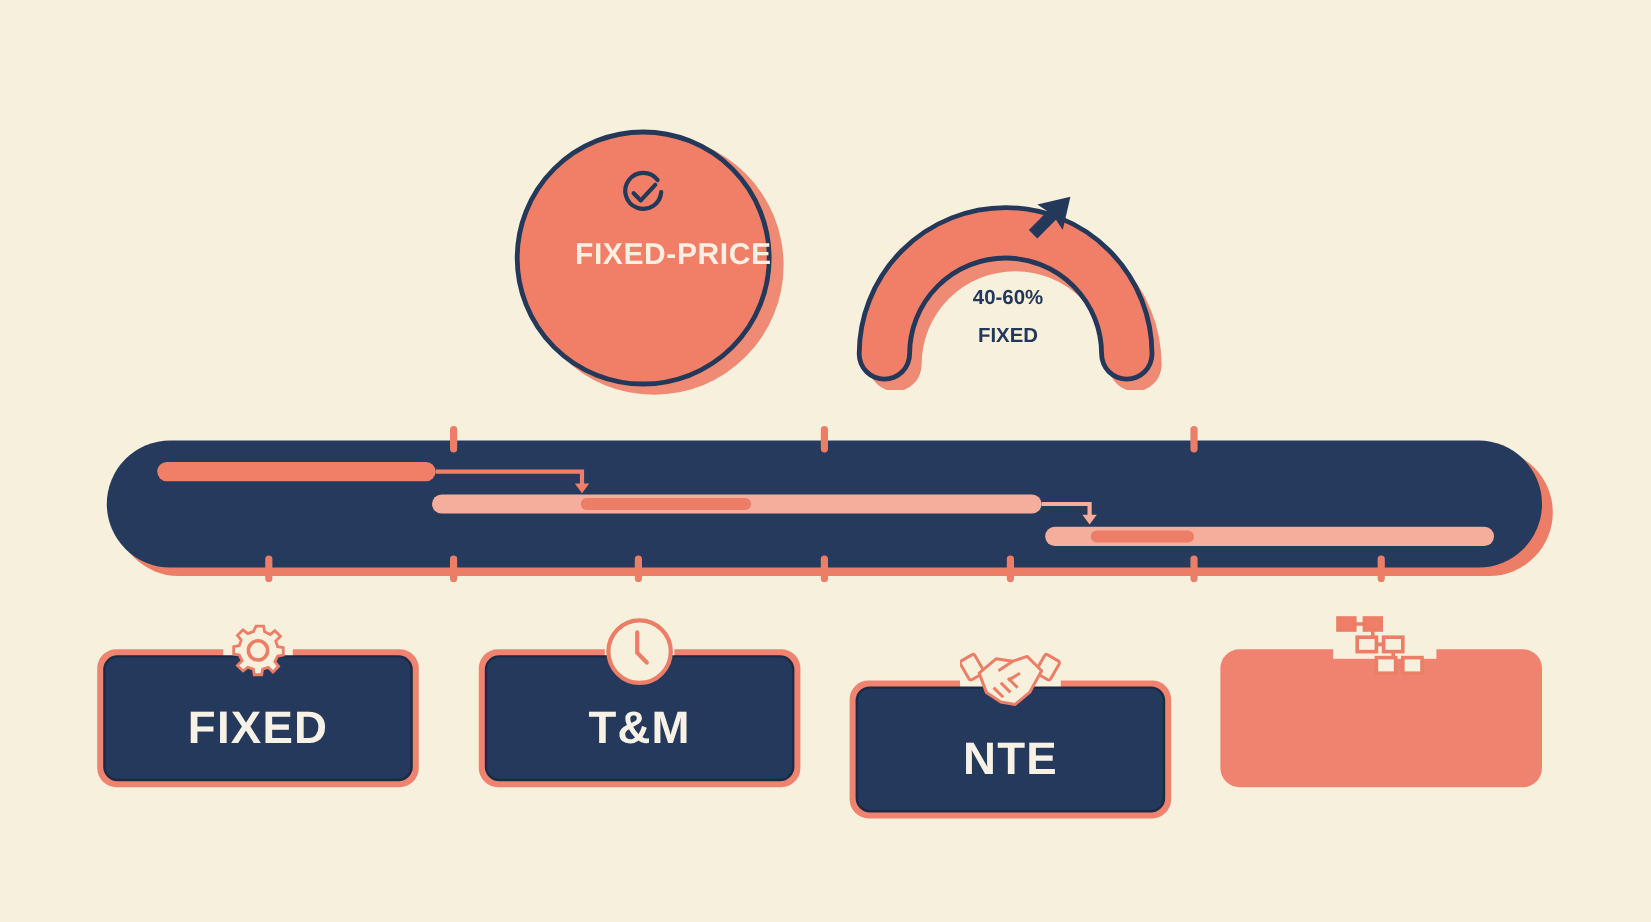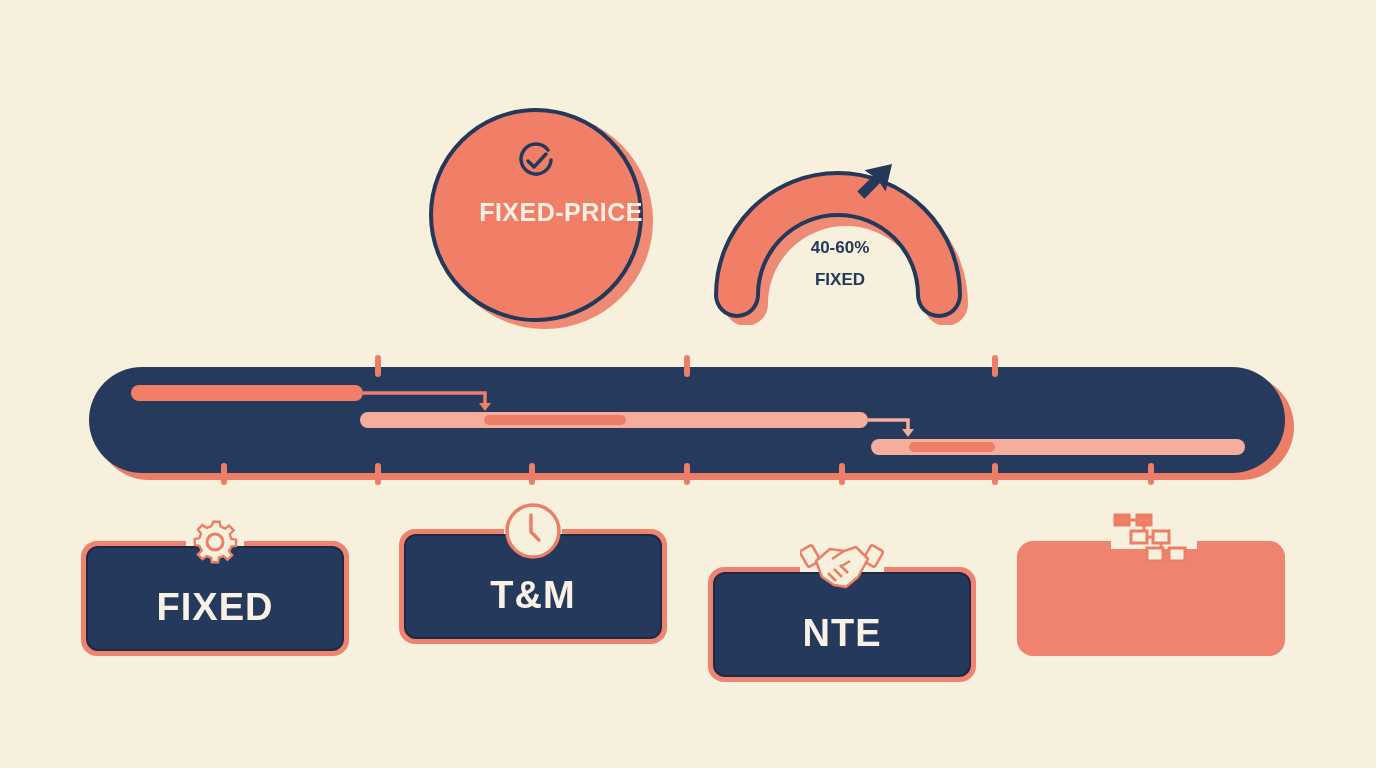--- a/index.html
+++ b/index.html
@@ -137,21 +137,21 @@
     <span class="card-label">FIXED</span>
   </div>
   <svg class="card-icon" style="left:105px;top:-28px;width:58px;height:58px;" viewBox="0 0 58 58">
     <g transform="translate(29,29)" fill="#f6f0dc" stroke="#ec7e67" stroke-width="3">
       <path d="M-4 -22 L4 -22 L5 -16 L11 -13 L16 -17 L22 -11 L17 -6 L19 0 L25 1 L25 9 L19 10 L16 16 L20 21 L14 27 L9 22 L3 24 L2 30 L-6 30 L-7 24 L-13 22 L-18 26 L-24 20 L-19 15 L-22 9 L-28 8 L-28 0 L-22 -1 L-20 -7 L-24 -12 L-18 -18 L-13 -14 L-7 -16 Z" transform="scale(0.78) translate(2,-4)"></path>
       <circle cx="0" cy="0" r="8"></circle>
     </g>
   </svg>
 </div>
 
-<div class="abs card-outer" style="left:399px;top:529px;">
+<div class="abs card-outer" style="left:399px;top:541px;">
   <div class="card-notch" style="left:105px;width:58px;"></div>
   <div class="card-inner">
     <span class="card-label">T&amp;M</span>
   </div>
   <svg class="card-icon" style="left:104px;top:-28px;width:60px;height:60px;" viewBox="0 0 60 60">
     <circle cx="30" cy="30" r="26" fill="#f6f0dc" stroke="#ec7e67" stroke-width="3.5"></circle>
     <path d="M28 14 L28 31 L36 39" fill="none" stroke="#ec7e67" stroke-width="3.5" stroke-linecap="round" stroke-linejoin="round"></path>
   </svg>
 </div>
 

